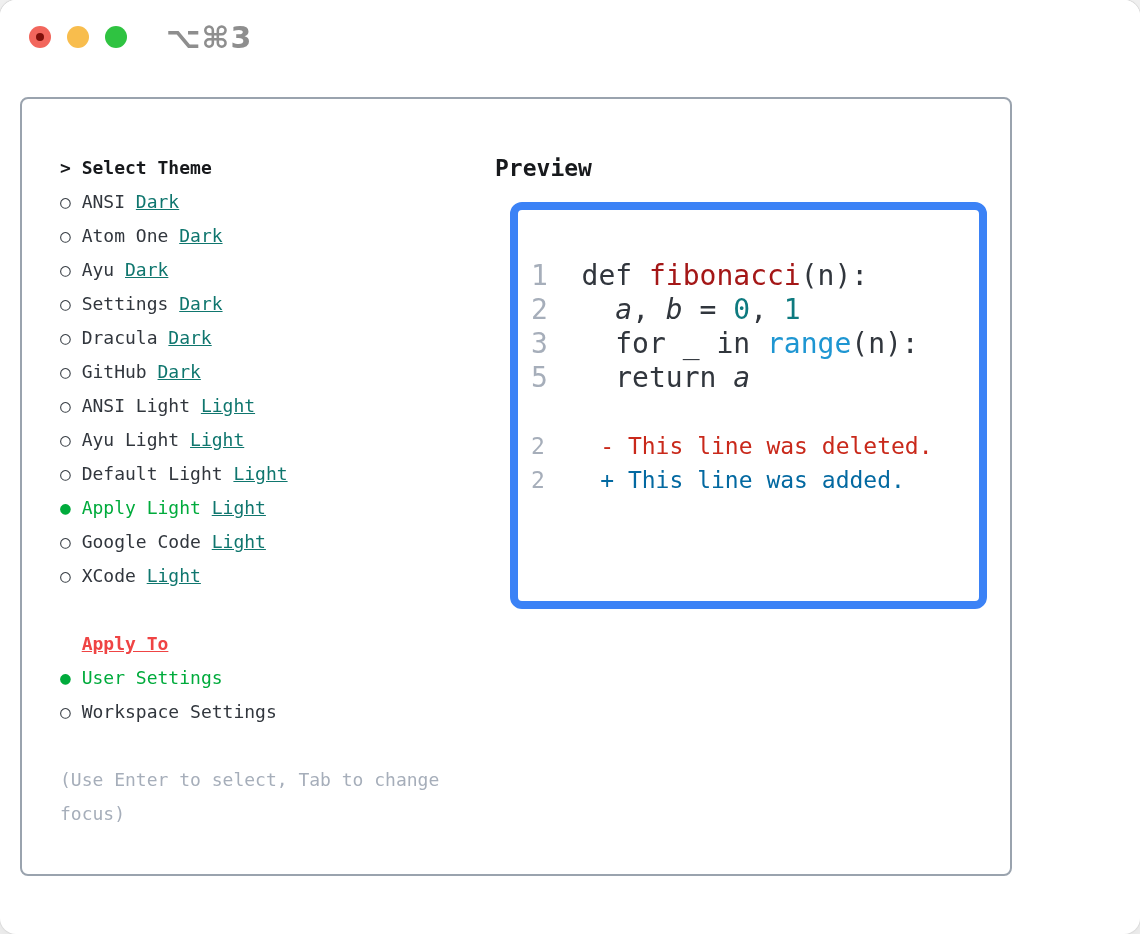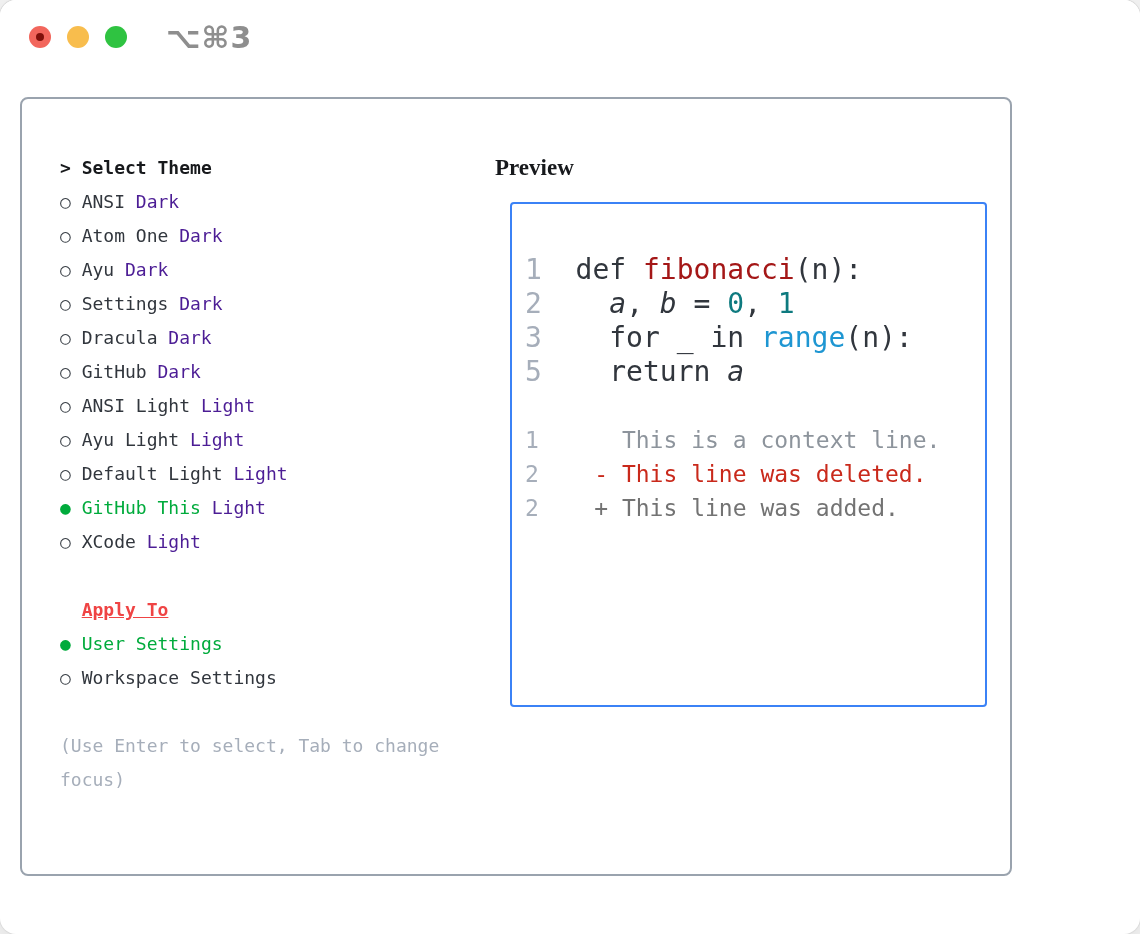--- a/index.html
+++ b/index.html
@@ -24,46 +24,46 @@
   .panel {
     position:absolute; left:20px; top:97px; width:992px; height:779px;
     border:2px solid #9aa3ae; border-radius:8px; background:#ffffff;
   }
   
   .leftcol { position:absolute; left:18px; top:52px; width:445px; font-size:18px; line-height:34px; color:#31363d;margin-left:20px; }
   .row { line-height:34px; white-space:pre; }
   .marker { display:inline-block; width:2ch; color:#3a4047; }
   .hdr .marker, .hdr .hlabel { font-weight:bold; color:#17191c; }
   .iname { color:#31363d; }
-  .ivariant { color:#4c1d95; margin-left:1ch; }
+  .ivariant { color:#0f766e; margin-left:1ch;text-decoration:underline; }
   .row.selected .marker, .row.selected .iname, .row.selected .olabel { color:#00ab3c; }
   .applyhdr .hlabel { color:#ef4444;text-decoration:underline; }
   .spacer34 { height:34px; }
   .hint { margin-top:34px; width:410px; color:#a6aeba; line-height:34px; }
   
   .rightcol { position:absolute; left:473px; top:52px; }
-  .pvtitle { font-size:23px; line-height:34px; font-weight:bold; color:#17191c;font-family:Liberation Serif, serif; }
+  .pvtitle { font-size:23px; line-height:34px; font-weight:bold; color:#17191c; }
   .pvbox {
-    margin-left:15px; margin-top:17px; width:477px; height:505px;
-    border:2px solid #3b82f6; border-radius:4px; background:#ffffff;
+    margin-left:15px; margin-top:17px; width:477px; height:407px;
+    border:8px solid #3b82f6; border-radius:12px; background:#ffffff;
     padding:49px 0 0 13px; overflow:hidden;
   }
   .code-area { font-size:28px; }
   .diff-area { font-size:23px; margin-top:34px; }
   .crow { line-height:34px; white-space:pre; }
   .crow .ln { display:inline-block; color:#a6aeba; width:2ch; }
   .code-area .crow .ln { margin-right:1ch; }
   .seg-plain   { color:#31363d; }
   .seg-fn      { color:#a41717; }
   .seg-var     { color:#31363d; font-style:italic; }
   .seg-num     { color:#0e7a7f; }
   .seg-builtin { color:#1e96d2; }
   .seg-context { color:#8d949c; }
   .seg-deleted { color:#c9291b;margin-top:17px; }
-  .seg-added   { color:#737373;margin-top:11px; }
+  .seg-added   { color:#0369a1;margin-top:11px; }
 </style>
 </head>
 <body>
 
 <div class="window">
 
   <div class="titlebar">
     <span class="light red"></span>
     <span class="light yellow"></span>
     <span class="light green"></span>
@@ -87,22 +87,23 @@
   <div class="row"><span class="marker">○</span><span class="iname">Dracula</span><span class="ivariant">Dark</span></div>
 
   <div class="row"><span class="marker">○</span><span class="iname">GitHub</span><span class="ivariant">Dark</span></div>
 
   <div class="row"><span class="marker">○</span><span class="iname">ANSI Light</span><span class="ivariant">Light</span></div>
 
   <div class="row"><span class="marker">○</span><span class="iname">Ayu Light</span><span class="ivariant">Light</span></div>
 
   <div class="row"><span class="marker">○</span><span class="iname">Default Light</span><span class="ivariant">Light</span></div>
 
-  <div class="row selected"><span class="marker">●</span><span class="iname">GitHub This</span><span class="ivariant">Light</span></div>
+  <div class="row selected"><span class="marker">●</span><span class="iname">Apply Light</span><span class="ivariant">Light</span></div>
 
+  <div class="row"><span class="marker">○</span><span class="iname">Google Code</span><span class="ivariant">Light</span></div>
 
   <div class="row"><span class="marker">○</span><span class="iname">XCode</span><span class="ivariant">Light</span></div>
 </div>
 
       <div class="spacer34"></div>
 
       <div class="row hdr applyhdr"><span class="marker"> </span><span class="hlabel">Apply To</span></div>
 
       <div id="apply-list">
   <div class="row selected"><span class="marker">●</span><span class="olabel">User Settings</span></div>
@@ -120,21 +121,20 @@
   <div class="crow"><span class="ln">1</span><span class="segs"><span class="seg-plain">def </span><span class="seg-fn">fibonacci</span><span class="seg-plain">(n):</span></span></div>
 
   <div class="crow"><span class="ln">2</span><span class="segs"><span class="seg-plain">  </span><span class="seg-var">a</span><span class="seg-plain">, </span><span class="seg-var">b</span><span class="seg-plain"> = </span><span class="seg-num">0</span><span class="seg-plain">, </span><span class="seg-num">1</span></span></div>
 
   <div class="crow"><span class="ln">3</span><span class="segs"><span class="seg-plain">  for _ in </span><span class="seg-builtin">range</span><span class="seg-plain">(n):</span></span></div>
 
 
   <div class="crow"><span class="ln">5</span><span class="segs"><span class="seg-plain">  return </span><span class="seg-var">a</span></span></div>
 </div>
         <div class="diff-area" id="diff-area">
-  <div class="crow"><span class="ln">1</span><span class="segs"><span class="seg-context">     This is a context line.</span></span></div>
 
   <div class="crow"><span class="ln">2</span><span class="segs"><span class="seg-deleted">   - This line was deleted.</span></span></div>
 
   <div class="crow"><span class="ln">2</span><span class="segs"><span class="seg-added">   + This line was added.</span></span></div>
 </div>
       </div>
     </div>
 
   </div>
 </div>

